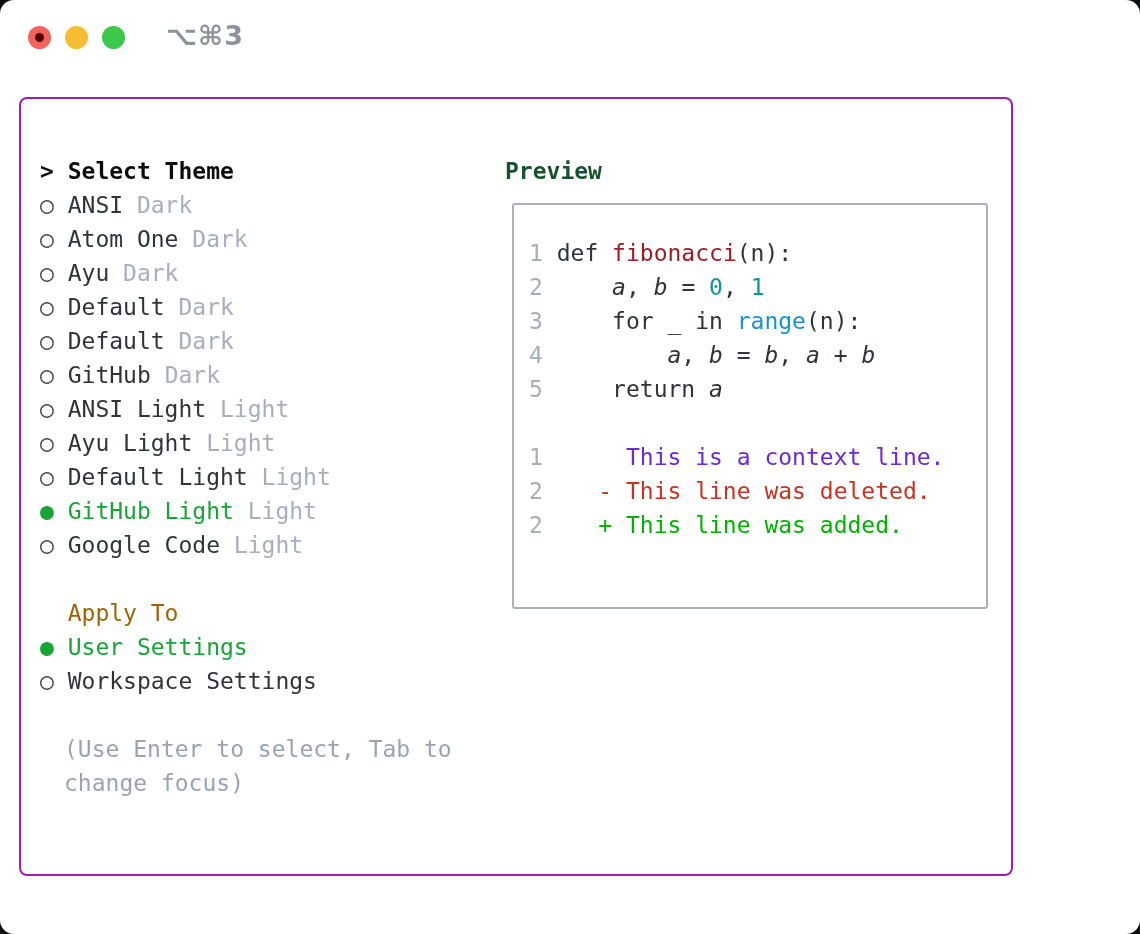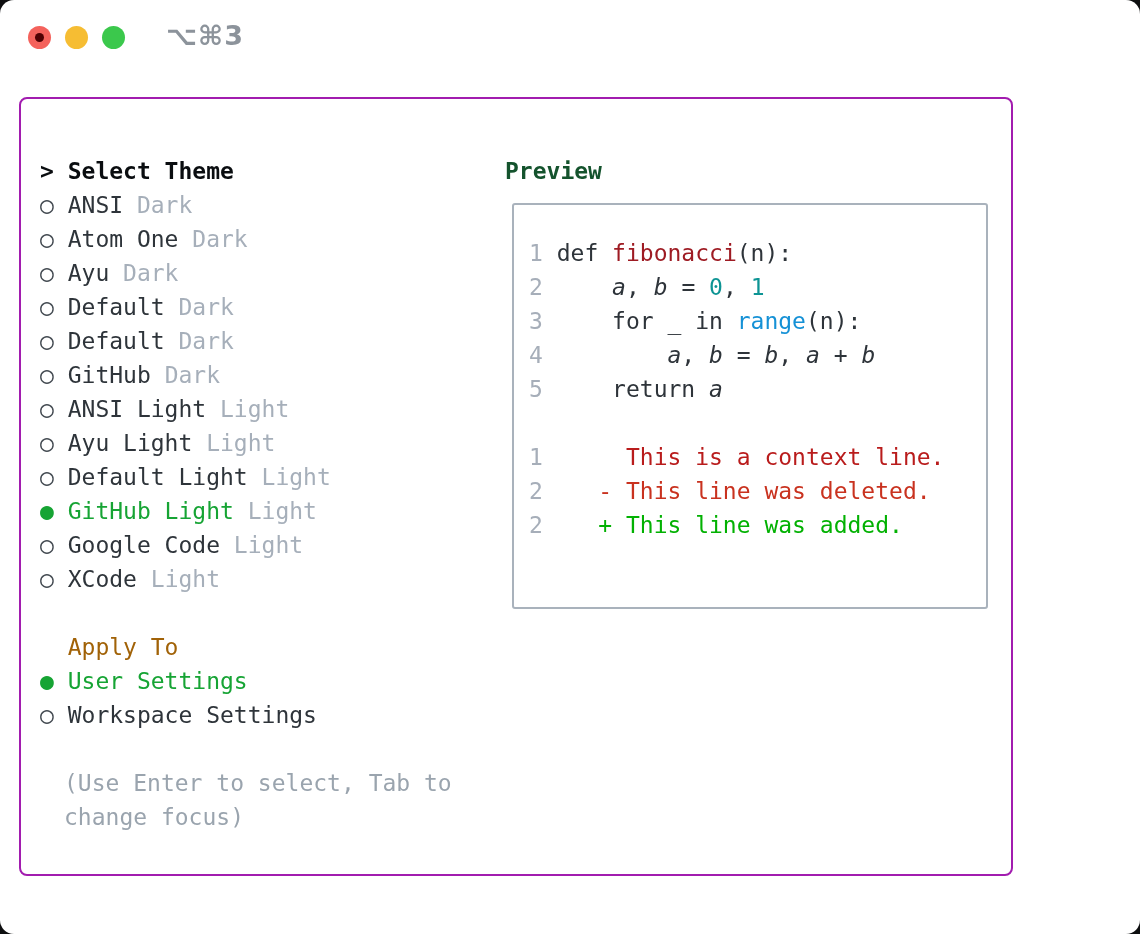--- a/index.html
+++ b/index.html
@@ -62,21 +62,21 @@
     box-sizing:border-box;background:#ffffff;
     padding:31px 0 0 15px;overflow:hidden;
   }
   .cline{height:34px;white-space:pre;font-size:23px;line-height:34px;color:#2e343a;}
   .lineno{color:#a6aeb9;}
   .tok-plain{color:#2e343a;}
   .tok-function{color:#9e1b23;}
   .tok-builtin{color:#1591d6;}
   .tok-number{color:#0d9494;}
   .tok-variable{color:#2e343a;font-style:italic;}
-  .tok-context{color:#b91c1c;margin-top:32px;}
+  .tok-context{color:#6d28d9;margin-top:32px;}
   .tok-deleted{color:#c9321f;}
   .tok-added{color:#02b102;}
 </style>
 </head>
 <body>
 
 <div class="window">
 
   <div class="traffic">
     <div class="light light-close">
@@ -96,21 +96,20 @@
           <div class="row"><span class="marker">○</span><span class="name">Atom One</span><span class="tag">Dark</span></div>
           <div class="row"><span class="marker">○</span><span class="name">Ayu</span><span class="tag">Dark</span></div>
           <div class="row"><span class="marker">○</span><span class="name">Default</span><span class="tag">Dark</span></div>
           <div class="row"><span class="marker">○</span><span class="name">Default</span><span class="tag">Dark</span></div>
           <div class="row"><span class="marker">○</span><span class="name">GitHub</span><span class="tag">Dark</span></div>
           <div class="row"><span class="marker">○</span><span class="name">ANSI Light</span><span class="tag">Light</span></div>
           <div class="row"><span class="marker">○</span><span class="name">Ayu Light</span><span class="tag">Light</span></div>
           <div class="row"><span class="marker">○</span><span class="name">Default Light</span><span class="tag">Light</span></div>
           <div class="row"><span class="marker sel">●</span><span class="name sel">GitHub Light</span><span class="tag">Light</span></div>
           <div class="row"><span class="marker">○</span><span class="name">Google Code</span><span class="tag">Light</span></div>
-          <div class="row"><span class="marker">○</span><span class="name">XCode</span><span class="tag">Light</span></div>
         </div>
       <div class="row"></div>
       <div class="row"><span class="marker"></span><span class="hdr2">Apply To</span></div>
       <div id="apply-list">
           <div class="row"><span class="marker sel">●</span><span class="name sel">User Settings</span></div>
           <div class="row"><span class="marker">○</span><span class="name">Workspace Settings</span></div>
         </div>
       <div class="row"></div>
       <div id="help-text">
           <div class="row help">(Use Enter to select, Tab to</div>

